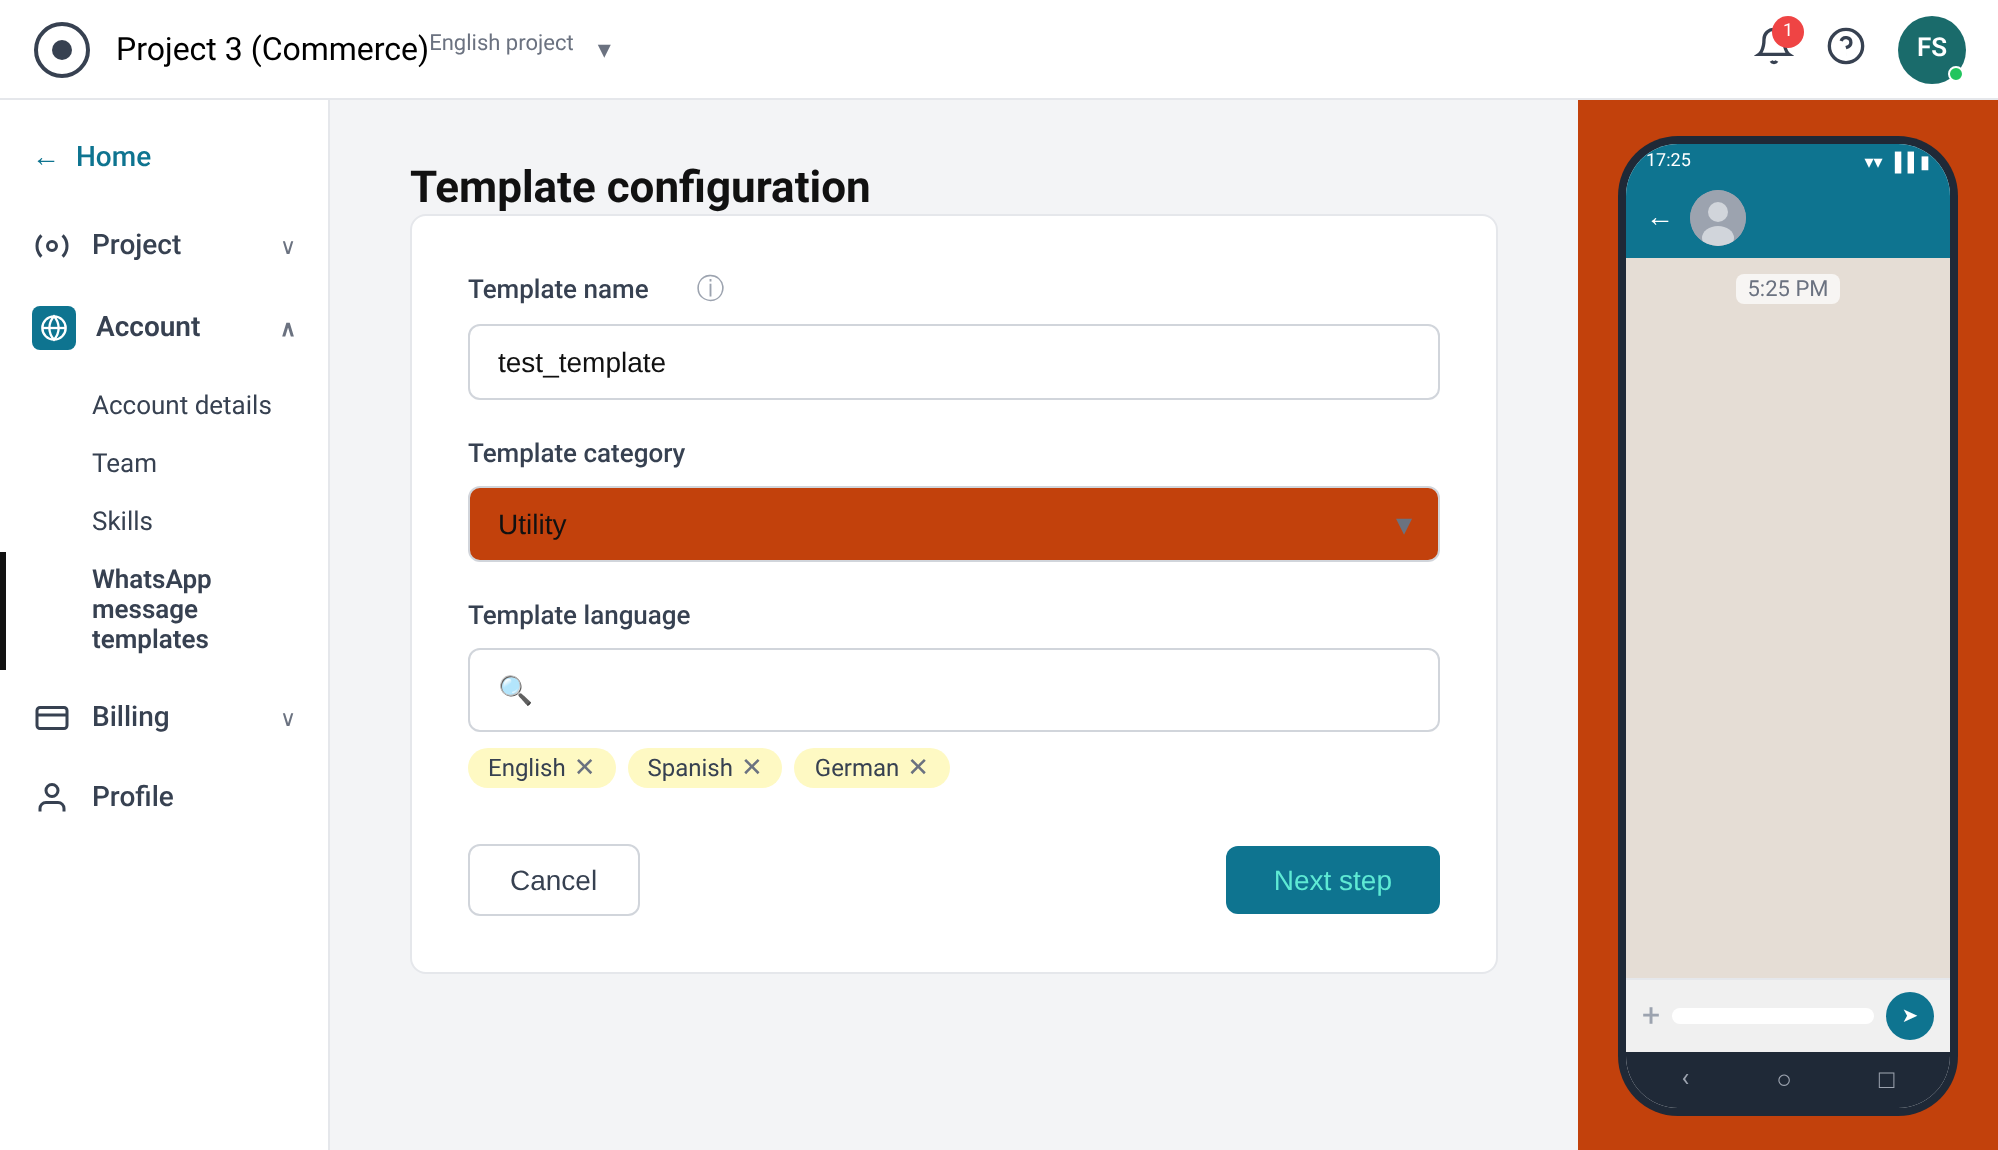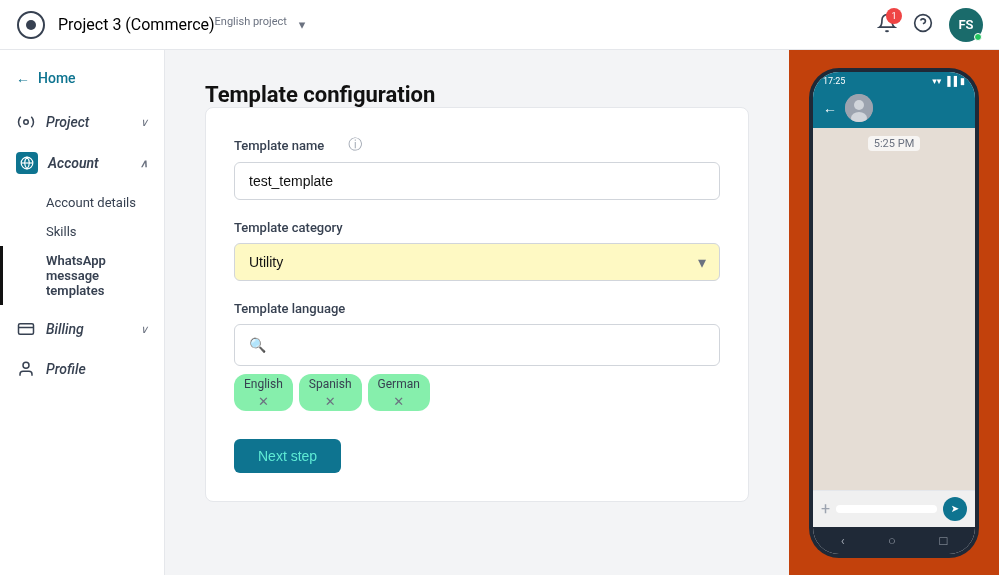--- a/index.html
+++ b/index.html
@@ -15,47 +15,47 @@
     .topbar-badge { position: absolute; top: -5px; right: -5px; background: #ef4444; color: #fff; border-radius: 50%; width: 16px; height: 16px; font-size: 9px; display: flex; align-items: center; justify-content: center; }
     .topbar-avatar { width: 34px; height: 34px; background: #1a6b6b; border-radius: 50%; display: flex; align-items: center; justify-content: center; color: #fff; font-size: 13px; font-weight: 600; cursor: pointer; position: relative; }
     .avatar-dot { position: absolute; bottom: 1px; right: 1px; width: 8px; height: 8px; background: #22c55e; border-radius: 50%; border: 1px solid #fff; }
 
     
     .main { display: flex; flex: 1; overflow: hidden; }
 
     
     .sidebar { width: 165px; background: #fff; border-right: 1px solid #e5e7eb; display: flex; flex-direction: column; padding: 12px 0; flex-shrink: 0; }
     .sidebar-home { display: flex; align-items: center; gap: 8px; padding: 8px 16px; color: #0e7490; font-size: 14px; font-weight: 500; cursor: pointer; margin-bottom: 8px; }
-    .sidebar-item { display: flex; align-items: center; gap: 10px; padding: 10px 16px; cursor: pointer; color: #374151; font-size: 14px; font-weight: 500; font-style: italic; }
+    .sidebar-item { display: flex; align-items: center; gap: 10px; padding: 10px 16px; cursor: pointer; color: #374151; font-size: 14px; font-weight: 500; }
     .sidebar-item.active { font-weight: 600; }
     .sidebar-item-icon { width: 20px; height: 20px; flex-shrink: 0; display: flex; align-items: center; justify-content: center; }
     .sidebar-chevron { margin-left: auto; font-size: 11px; color: #6b7280; }
     .sidebar-sub { padding: 4px 0; }
     .sidebar-sub-item { padding: 7px 16px 7px 46px; font-size: 13px; color: #374151; cursor: pointer; }
     .sidebar-sub-item.active { border-left: 3px solid #111; font-weight: 600; padding-left: 43px; }
 
     
     .content { flex: 1; background: #f3f4f6; display: flex; overflow: hidden; }
     .content-main { flex: 1; padding: 32px 40px; overflow-y: auto; }
     .page-title { font-size: 22px; font-weight: 700; color: #111; }
 
     
     .form-card { background: #fff; border: 1px solid #e5e7eb; border-radius: 8px; padding: 28px; max-width: 590px; }
     .form-group { margin-bottom: 20px; }
     .form-label { font-size: 13px; font-weight: 500; color: #374151; margin-bottom: 8px; display: flex; align-items: center; gap: 24px; }
     .form-label-icon { color: #9ca3af; font-size: 14px; cursor: help; }
     .form-input { width: 100%; border: 1px solid #d1d5db; border-radius: 6px; padding: 10px 14px; font-size: 14px; color: #111; outline: none; }
     .form-select-wrapper { position: relative; }
-    .form-select { width: 100%; border: 1px solid #d1d5db; border-radius: 6px; padding: 10px 14px; font-size: 14px; color: #111; appearance: none; background: #fef9c3; outline: none; cursor: pointer; }
+    .form-select { width: 100%; border: 1px solid #d1d5db; border-radius: 6px; padding: 10px 14px; font-size: 14px; color: #111; appearance: none; background: #c2410c; outline: none; cursor: pointer; }
     .select-chevron { position: absolute; right: 14px; top: 50%; transform: translateY(-50%); color: #6b7280; pointer-events: none; }
     .search-input-wrapper { position: relative; border: 1px solid #d1d5db; border-radius: 6px; padding: 6px 14px; display: flex; align-items: center; gap: 8px; flex-wrap: wrap; min-height: 42px; }
     .search-icon { color: #9ca3af; font-size: 14px; flex-shrink: 0; }
     .search-input-inner { border: none; outline: none; font-size: 14px; flex: 1; min-width: 80px; }
     .tags-row { display: flex; gap: 6px; flex-wrap: wrap; margin-top: 8px; }
-    .tag { display: flex; align-items: center; gap: 4px; background: #86efac; border-radius: 12px; padding: 3px 10px; font-size: 12px; color: #374151; flex-direction: column; }
+    .tag { display: flex; align-items: center; gap: 4px; background: #fef9c3; border-radius: 12px; padding: 3px 10px; font-size: 12px; color: #374151; }
     .tag-remove { cursor: pointer; color: #6b7280; font-size: 13px; line-height: 1; }
     .form-actions { display: flex; justify-content: space-between; align-items: center; margin-top: 28px; }
     .btn-cancel { border: 1px solid #d1d5db; background: #fff; color: #374151; padding: 9px 20px; border-radius: 6px; font-size: 14px; cursor: pointer; }
     .btn-next { background: #0e7490; color: #5eead4; border: none; padding: 9px 24px; border-radius: 6px; font-size: 14px; font-weight: 500; cursor: pointer; }
 
     
     .phone-panel { width: 210px; background: #c2410c; display: flex; align-items: center; justify-content: center; padding: 24px 16px; flex-shrink: 0; }
     .phone { width: 170px; height: 490px; background: #1f2937; border-radius: 30px; padding: 4px; position: relative; }
     .phone-inner { width: 100%; height: 100%; background: #fff; border-radius: 26px; overflow: hidden; display: flex; flex-direction: column; }
     .phone-status-bar { background: #0e7490; color: #fff; font-size: 9px; display: flex; justify-content: space-between; align-items: center; padding: 4px 10px 2px; }
@@ -136,20 +136,21 @@
           <line x1="2" y1="12" x2="22" y2="12"></line>
           <path d="M12 2a15.3 15.3 0 0 1 4 10 15.3 15.3 0 0 1-4 10 15.3 15.3 0 0 1-4-10 15.3 15.3 0 0 1 4-10z"></path>
         </svg>
       </div>
       <span>Account</span>
       <span class="sidebar-chevron">∧</span>
     </div>
 
     <div class="sidebar-sub">
       <div class="sidebar-sub-item">Account details</div>
+      <div class="sidebar-sub-item">Team</div>
       <div class="sidebar-sub-item">Skills</div>
       <div class="sidebar-sub-item active">WhatsApp message templates</div>
     </div>
 
     <div class="sidebar-item">
       <div class="sidebar-item-icon">
         <svg width="18" height="18" viewBox="0 0 24 24" fill="none" stroke="#374151" stroke-width="2">
           <rect x="2" y="5" width="20" height="14" rx="2"></rect>
           <line x1="2" y1="10" x2="22" y2="10"></line>
         </svg>
@@ -215,20 +216,21 @@
               <span class="tag-remove">✕</span>
             </div>
             <div class="tag">
               <span>German</span>
               <span class="tag-remove">✕</span>
             </div>
           </div>
         </div>
 
         <div class="form-actions">
+          <button class="btn-cancel">Cancel</button>
           <button class="btn-next">Next step</button>
         </div>
       </div>
     </div>
 
     <div class="phone-panel">
       <div class="phone">
         <div class="phone-inner">
 
           <div class="phone-status-bar">

